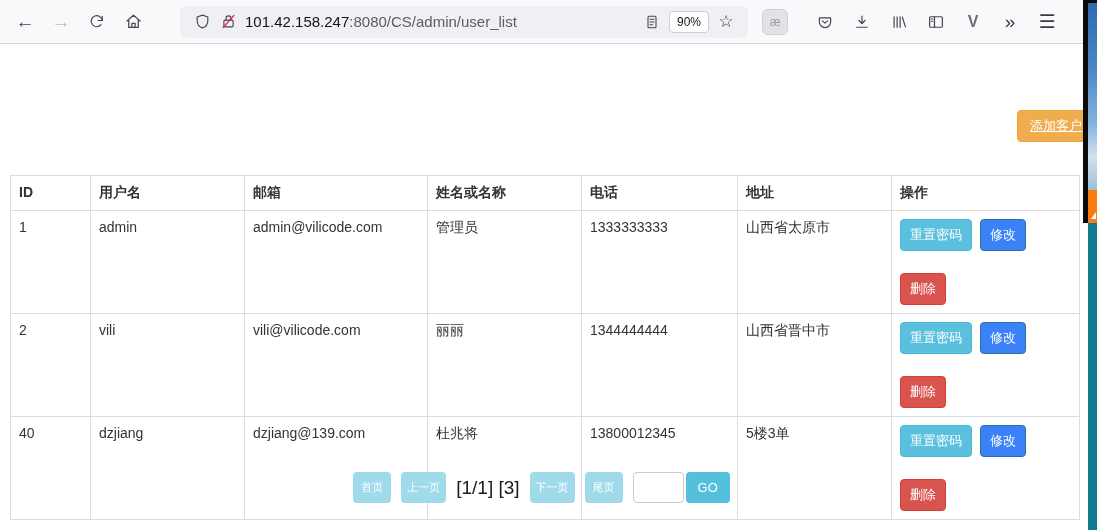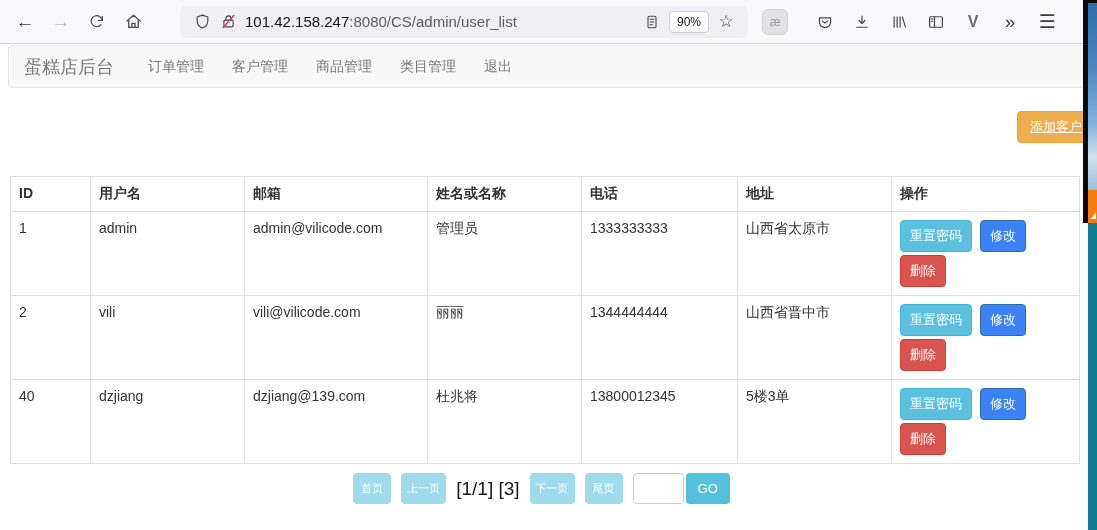--- a/index.html
+++ b/index.html
@@ -46,21 +46,21 @@
     border-collapse:collapse; table-layout:fixed; }
   table.users th, table.users td { border:1px solid #ddd; padding:8px;
     font-size:14px; color:#333; text-align:left; vertical-align:top; }
   table.users th { font-weight:bold; height:32px; }
   table.users tr.data-row { height:77px; }
   .btn { border-radius:4px; color:#fff; font-size:13px; padding:6px 9px;
     border:1px solid transparent; cursor:pointer; }
   .btn.info    { background:#5bc0de; border-color:#46b8da; }
   .btn.primary { background:#3b82f6; border-color:#2e6da4; }
   .btn.danger  { background:#d9534f; border-color:#d43f3a; }
-  .btn-row { display:flex; gap:8px; margin-bottom:3px; }
+  .btn-row { display:flex; gap:8px; margin-bottom:22px; }
 
   .pager { position:absolute; top:428px; left:0; width:1083px;
     display:flex; align-items:center; justify-content:center; gap:10px; }
   .pg-btn { background:#9fdbeb; color:#fff; font-size:11px; padding:8px 6px;
     min-width:38px; text-align:center; border:none; border-radius:4px; cursor:pointer; }
   .pg-info { font-size:19px; color:#1a1a1a; }
   .pg-input { width:51px; height:31px; border:1px solid #ccc; border-radius:4px;
     margin-right:-8px; padding:0 6px; font-size:14px; }
   .pg-go { background:#54c0dc; color:#fff; font-size:13px; padding:8px 12px;
     border:none; border-radius:4px; cursor:pointer; }
@@ -156,28 +156,20 @@
     <div class="tool-btn">
       <span class="v-glyph">V</span>
     </div>
     <div class="tool-btn">»</div>
     <div class="tool-btn">☰</div>
   </div>
 </div>
 
 <div class="page">
 
-  <div class="navbar">
-    <span class="brand">蛋糕店后台</span>
-    <span class="nav-item">订单管理</span>
-    <span class="nav-item">客户管理</span>
-    <span class="nav-item">商品管理</span>
-    <span class="nav-item">类目管理</span>
-    <span class="nav-item">退出</span>
-  </div>
 
   <button class="add-btn">添加客户</button>
 
   <table class="users">
     <colgroup>
       <col style="width:80px">
         <col style="width:154px">
         <col style="width:183px">
       <col style="width:154px">
         <col style="width:156px">

